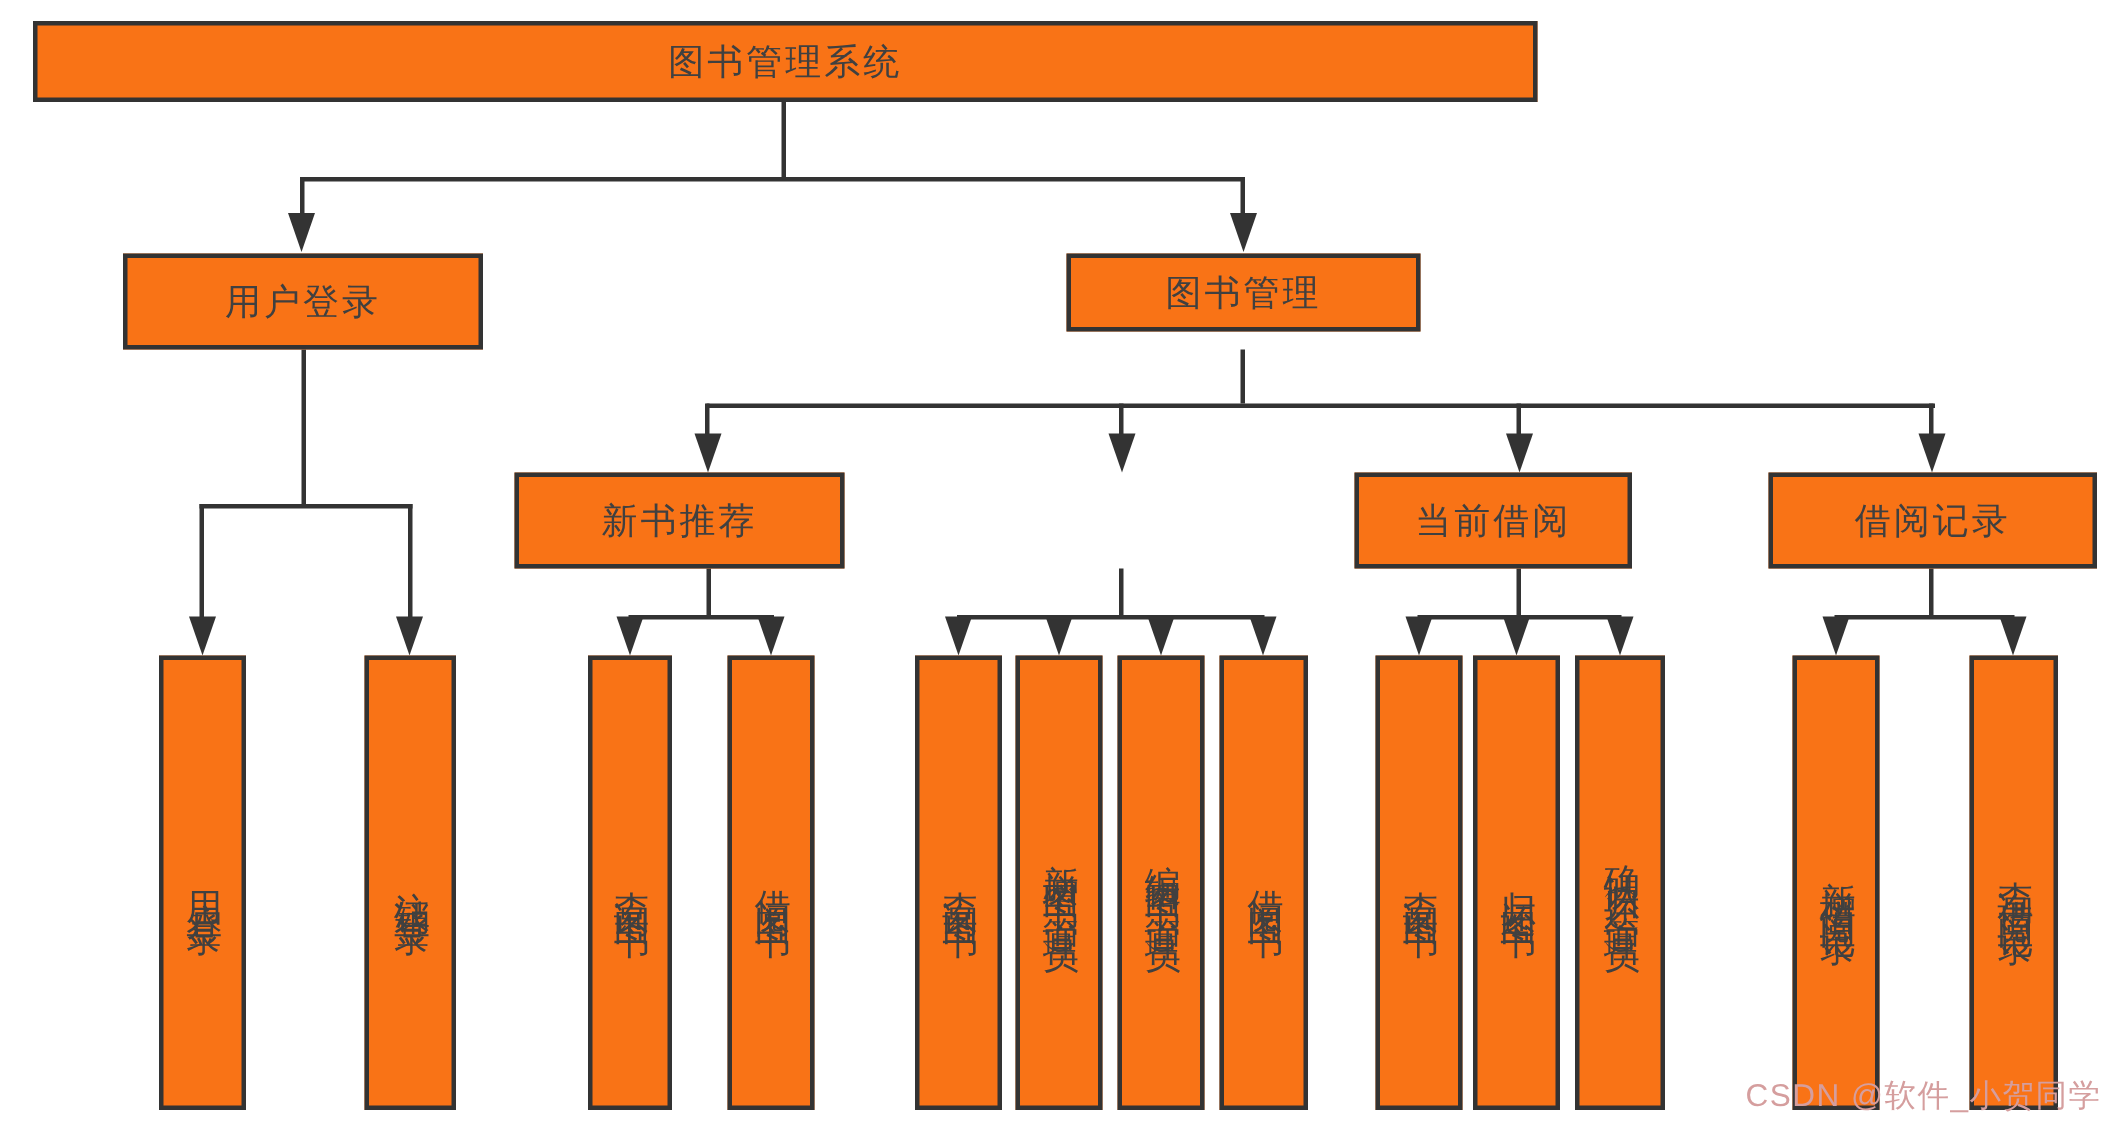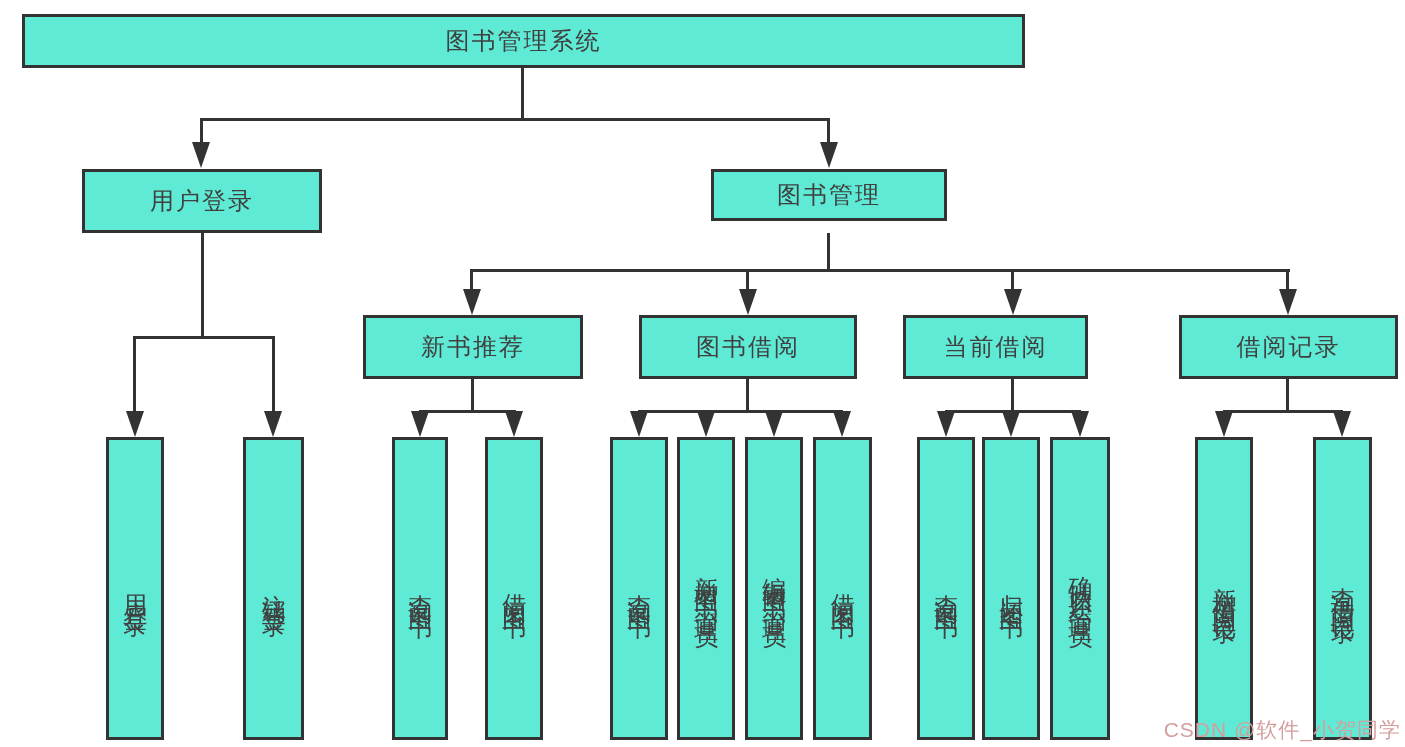--- a/index.html
+++ b/index.html
@@ -14,21 +14,21 @@
   .canvas{
     position:relative;
     width:1405px;height:747px;
     background:var(--bg);
     overflow:hidden;
   }
   
   .box{
     position:absolute;
     border:3px solid var(--line);
-    background:#5eead4;
+    background:#f97316;
     display:flex;align-items:center;justify-content:center;
   }
   .hnode .lbl{
     font-size:24px;
     color:var(--text);
     letter-spacing:2px;
     white-space:nowrap;
   }
   .vnode{height:303px;}
   .vnode .vlbl{
@@ -119,27 +119,24 @@
   </div>
 
   <div class="box hnode" style="left:82px;top:169px;width:240px;height:64px">
     <span class="lbl">用户登录</span>
   </div>
 
   <div class="box hnode" style="left:711px;top:169px;width:236px;height:52px">
     <span class="lbl">图书管理</span>
   </div>
 
-  <div class="box hnode" style="left:363px;top:315px;width:220px;height:64px">
+  <div class="box hnode" style="left:343px;top:315px;width:220px;height:64px">
     <span class="lbl">新书推荐</span>
   </div>
 
-  <div class="box hnode" style="left:639px;top:315px;width:218px;height:64px">
-    <span class="lbl">图书借阅</span>
-  </div>
 
   <div class="box hnode" style="left:903px;top:315px;width:185px;height:64px">
     <span class="lbl">当前借阅</span>
   </div>
 
   <div class="box hnode" style="left:1179px;top:315px;width:219px;height:64px">
     <span class="lbl">借阅记录</span>
   </div>
 
   <div class="box vnode" style="left:106px;top:437px;width:58px">

